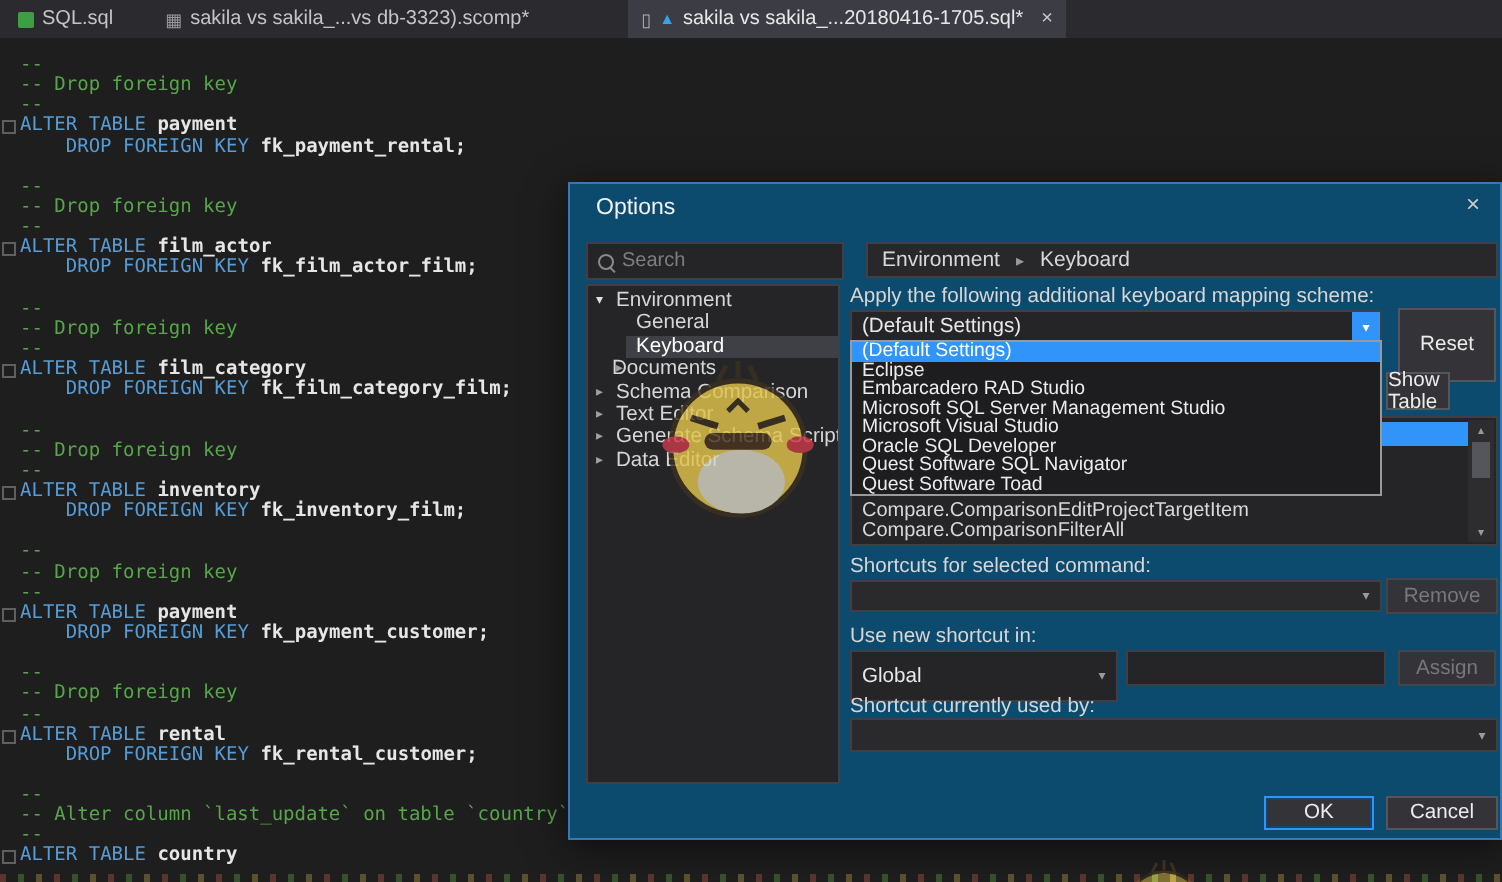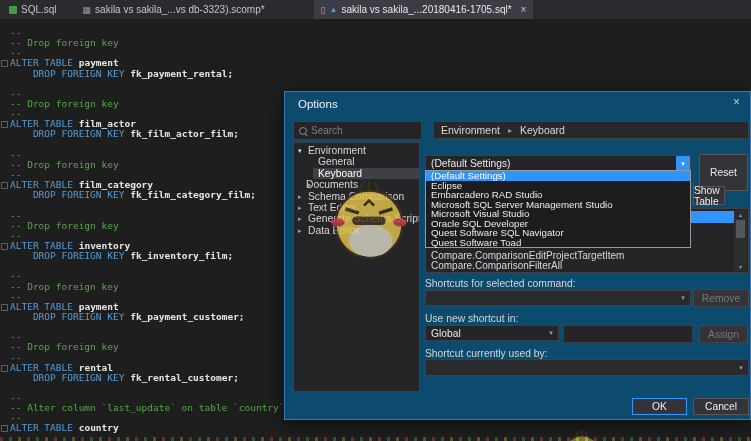--- a/index.html
+++ b/index.html
@@ -161,20 +161,21 @@
       <div class="tree-row">
         <span class="arrow" style="left: 4px;">▸</span>
         <span class="lbl" style="left: 14px;">Generate Schema Script</span>
       </div>
       <div class="tree-row">
         <span class="arrow" style="left: 4px;">▸</span>
         <span class="lbl" style="left: 14px;">Data Editor</span>
       </div>
     </div>
 
+  <div class="rlabel" style="left:140px;top:51px;">Apply the following additional keyboard mapping scheme:</div>
 
   <div class="fieldbox" style="left:140px;top:63px;width:266px;height:17px;">
     <span class="val">(Default Settings)</span>
     <span class="combo-arrow open">▾</span>
   </div>
 
   <div class="btn" style="left:414px;top:62px;width:49px;height:37px;">Reset</div>
 
   <div class="btn" style="left:408px;top:94px;width:32px;height:19px;">Show Table</div>
 
@@ -205,21 +206,21 @@
   <div class="fieldbox" style="left:140px;top:198px;width:266px;height:16px;background:#2a2a2d;">
     <span class="val"></span>
     <span class="combo-arrow">▾</span>
   </div>
 
   <div class="btn disabled" style="left:408px;top:197px;width:56px;height:18px;">Remove</div>
 
   <div class="rlabel" style="left:140px;top:221px;text-align:right;">Use new shortcut in:</div>
   <div class="rlabel" style="left:278px;top:239px;padding-left:37px;">Press shortcut keys:</div>
 
-  <div class="fieldbox" style="left:140px;top:233px;width:134px;height:16px;">
+  <div class="fieldbox" style="left:140px;top:233px;width:134px;height:26px;">
     <span class="val">Global</span>
     <span class="combo-arrow">▾</span>
   </div>
 
   <div class="fieldbox" style="left:278px;top:233px;width:130px;height:18px;">
     <span class="val"></span>
   </div>
 
   <div class="btn disabled" style="left:414px;top:233px;width:49px;height:18px;">Assign</div>
 

